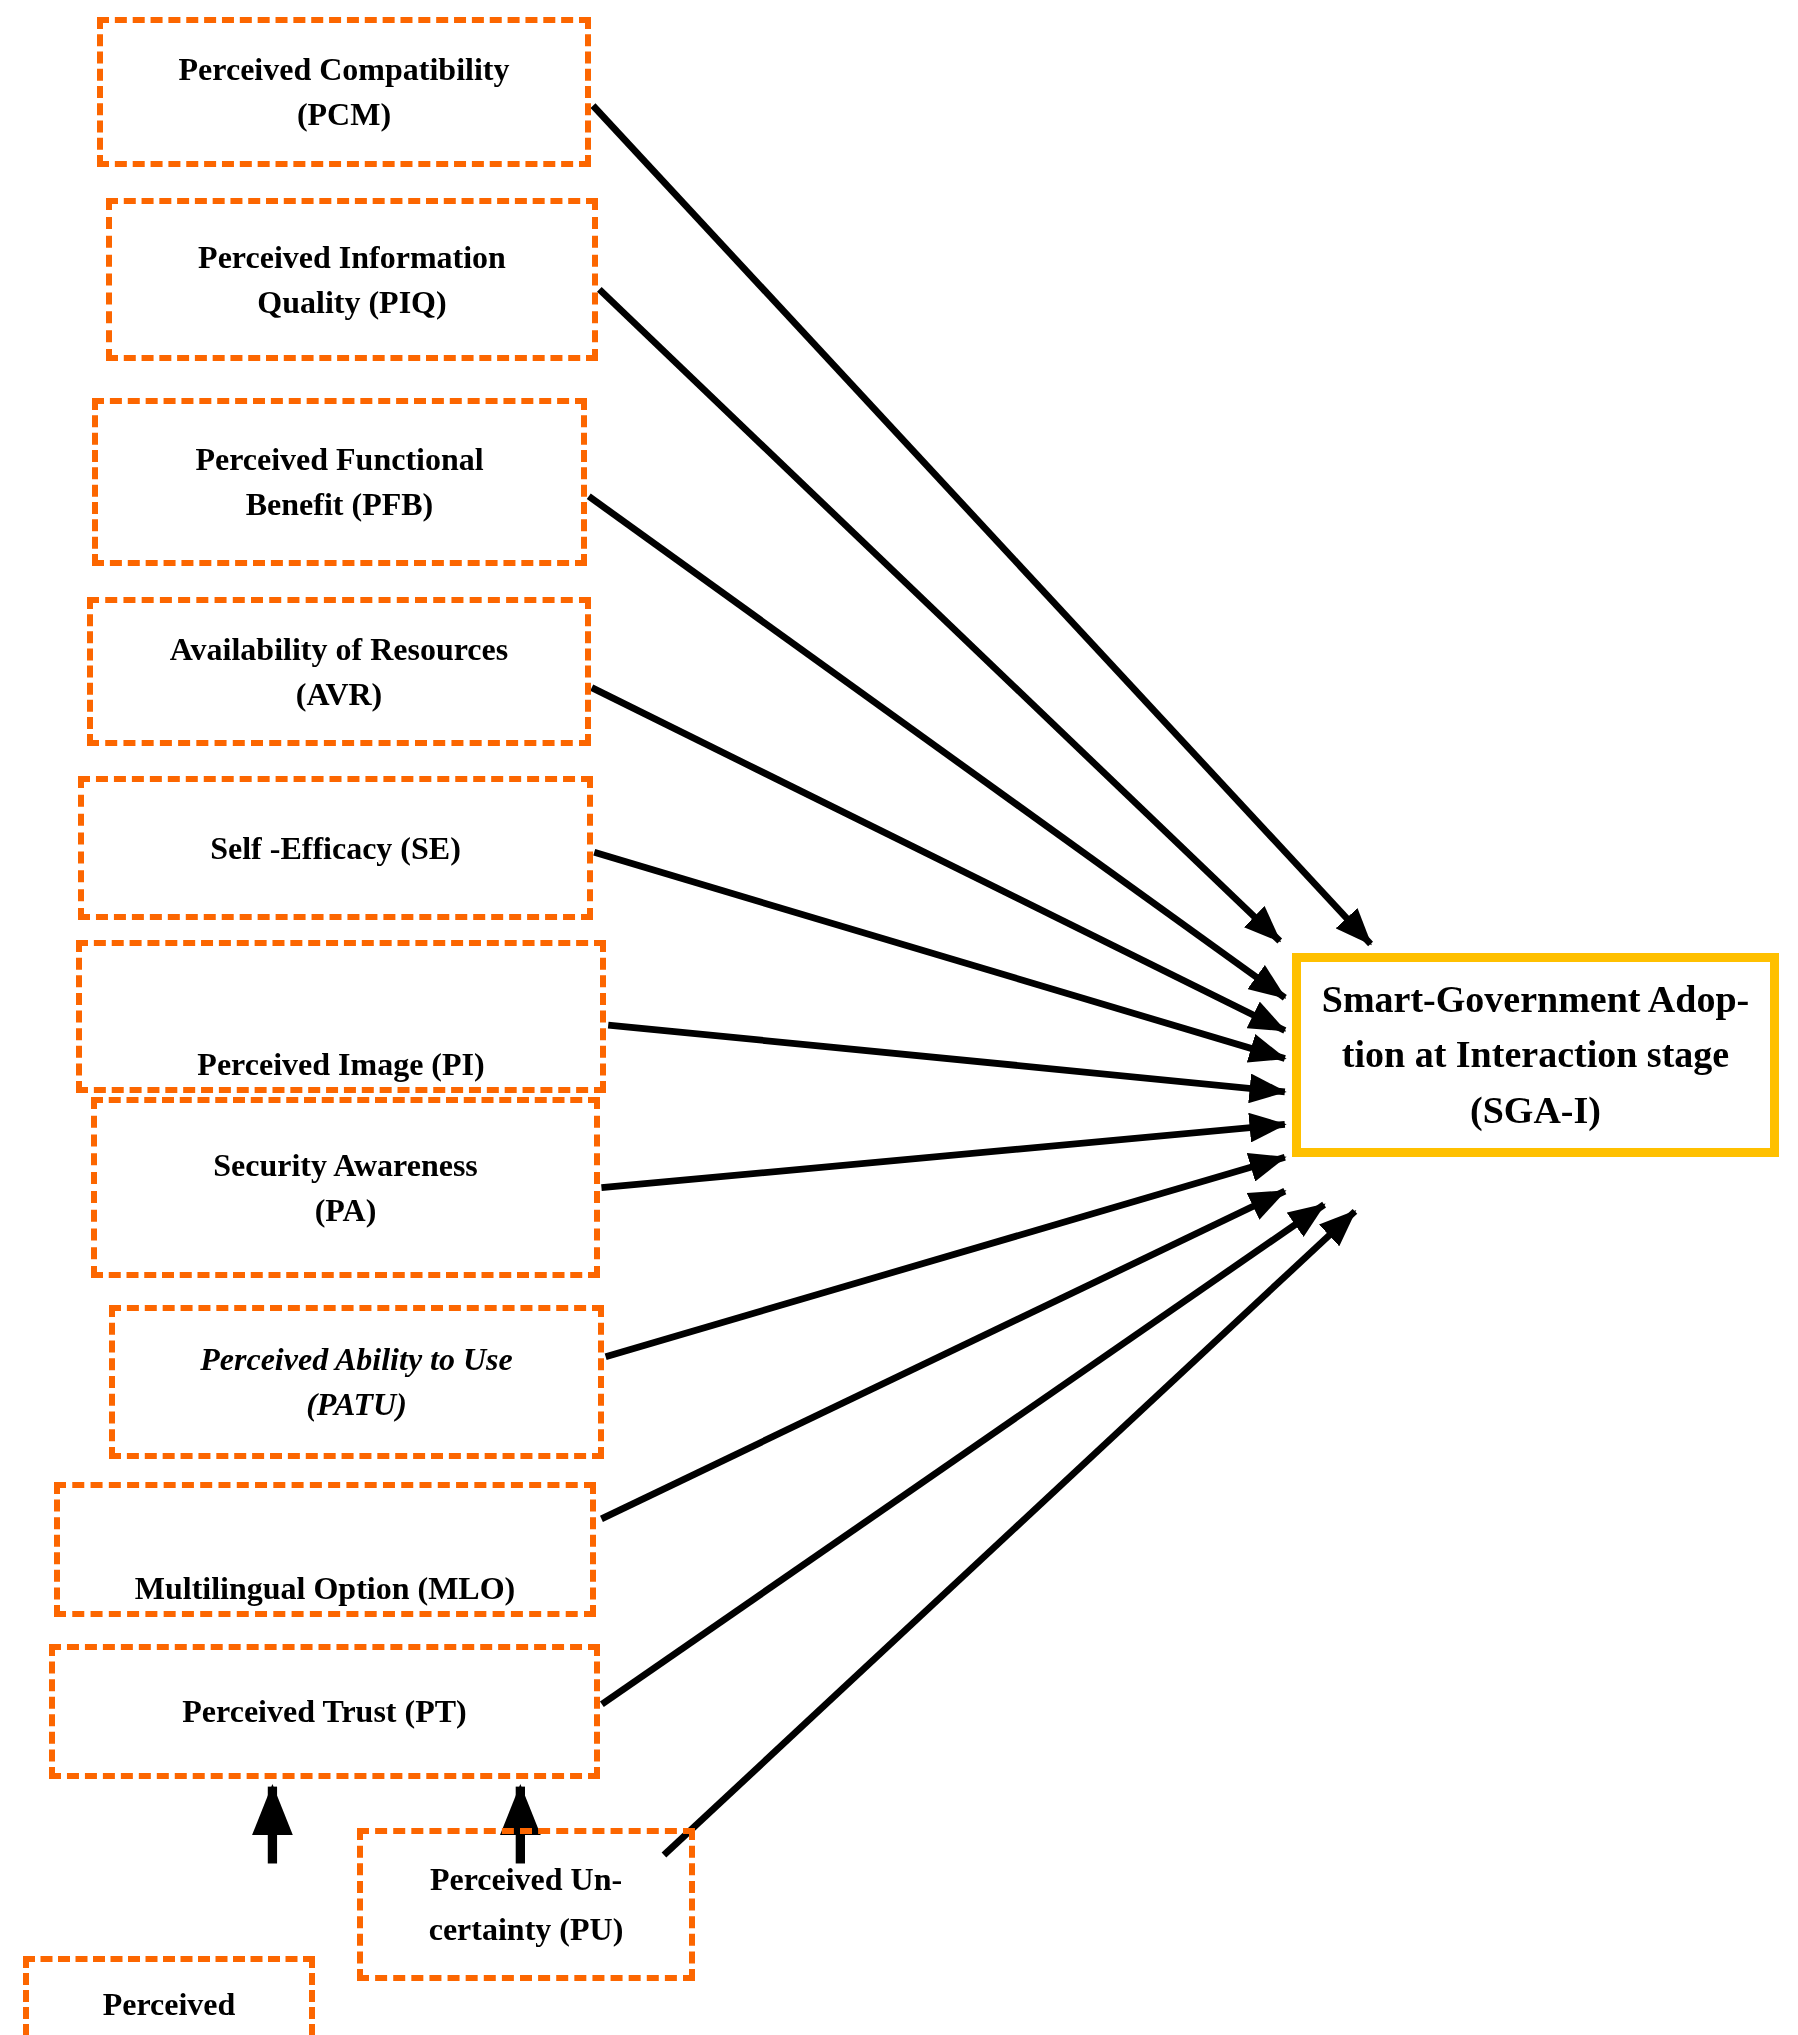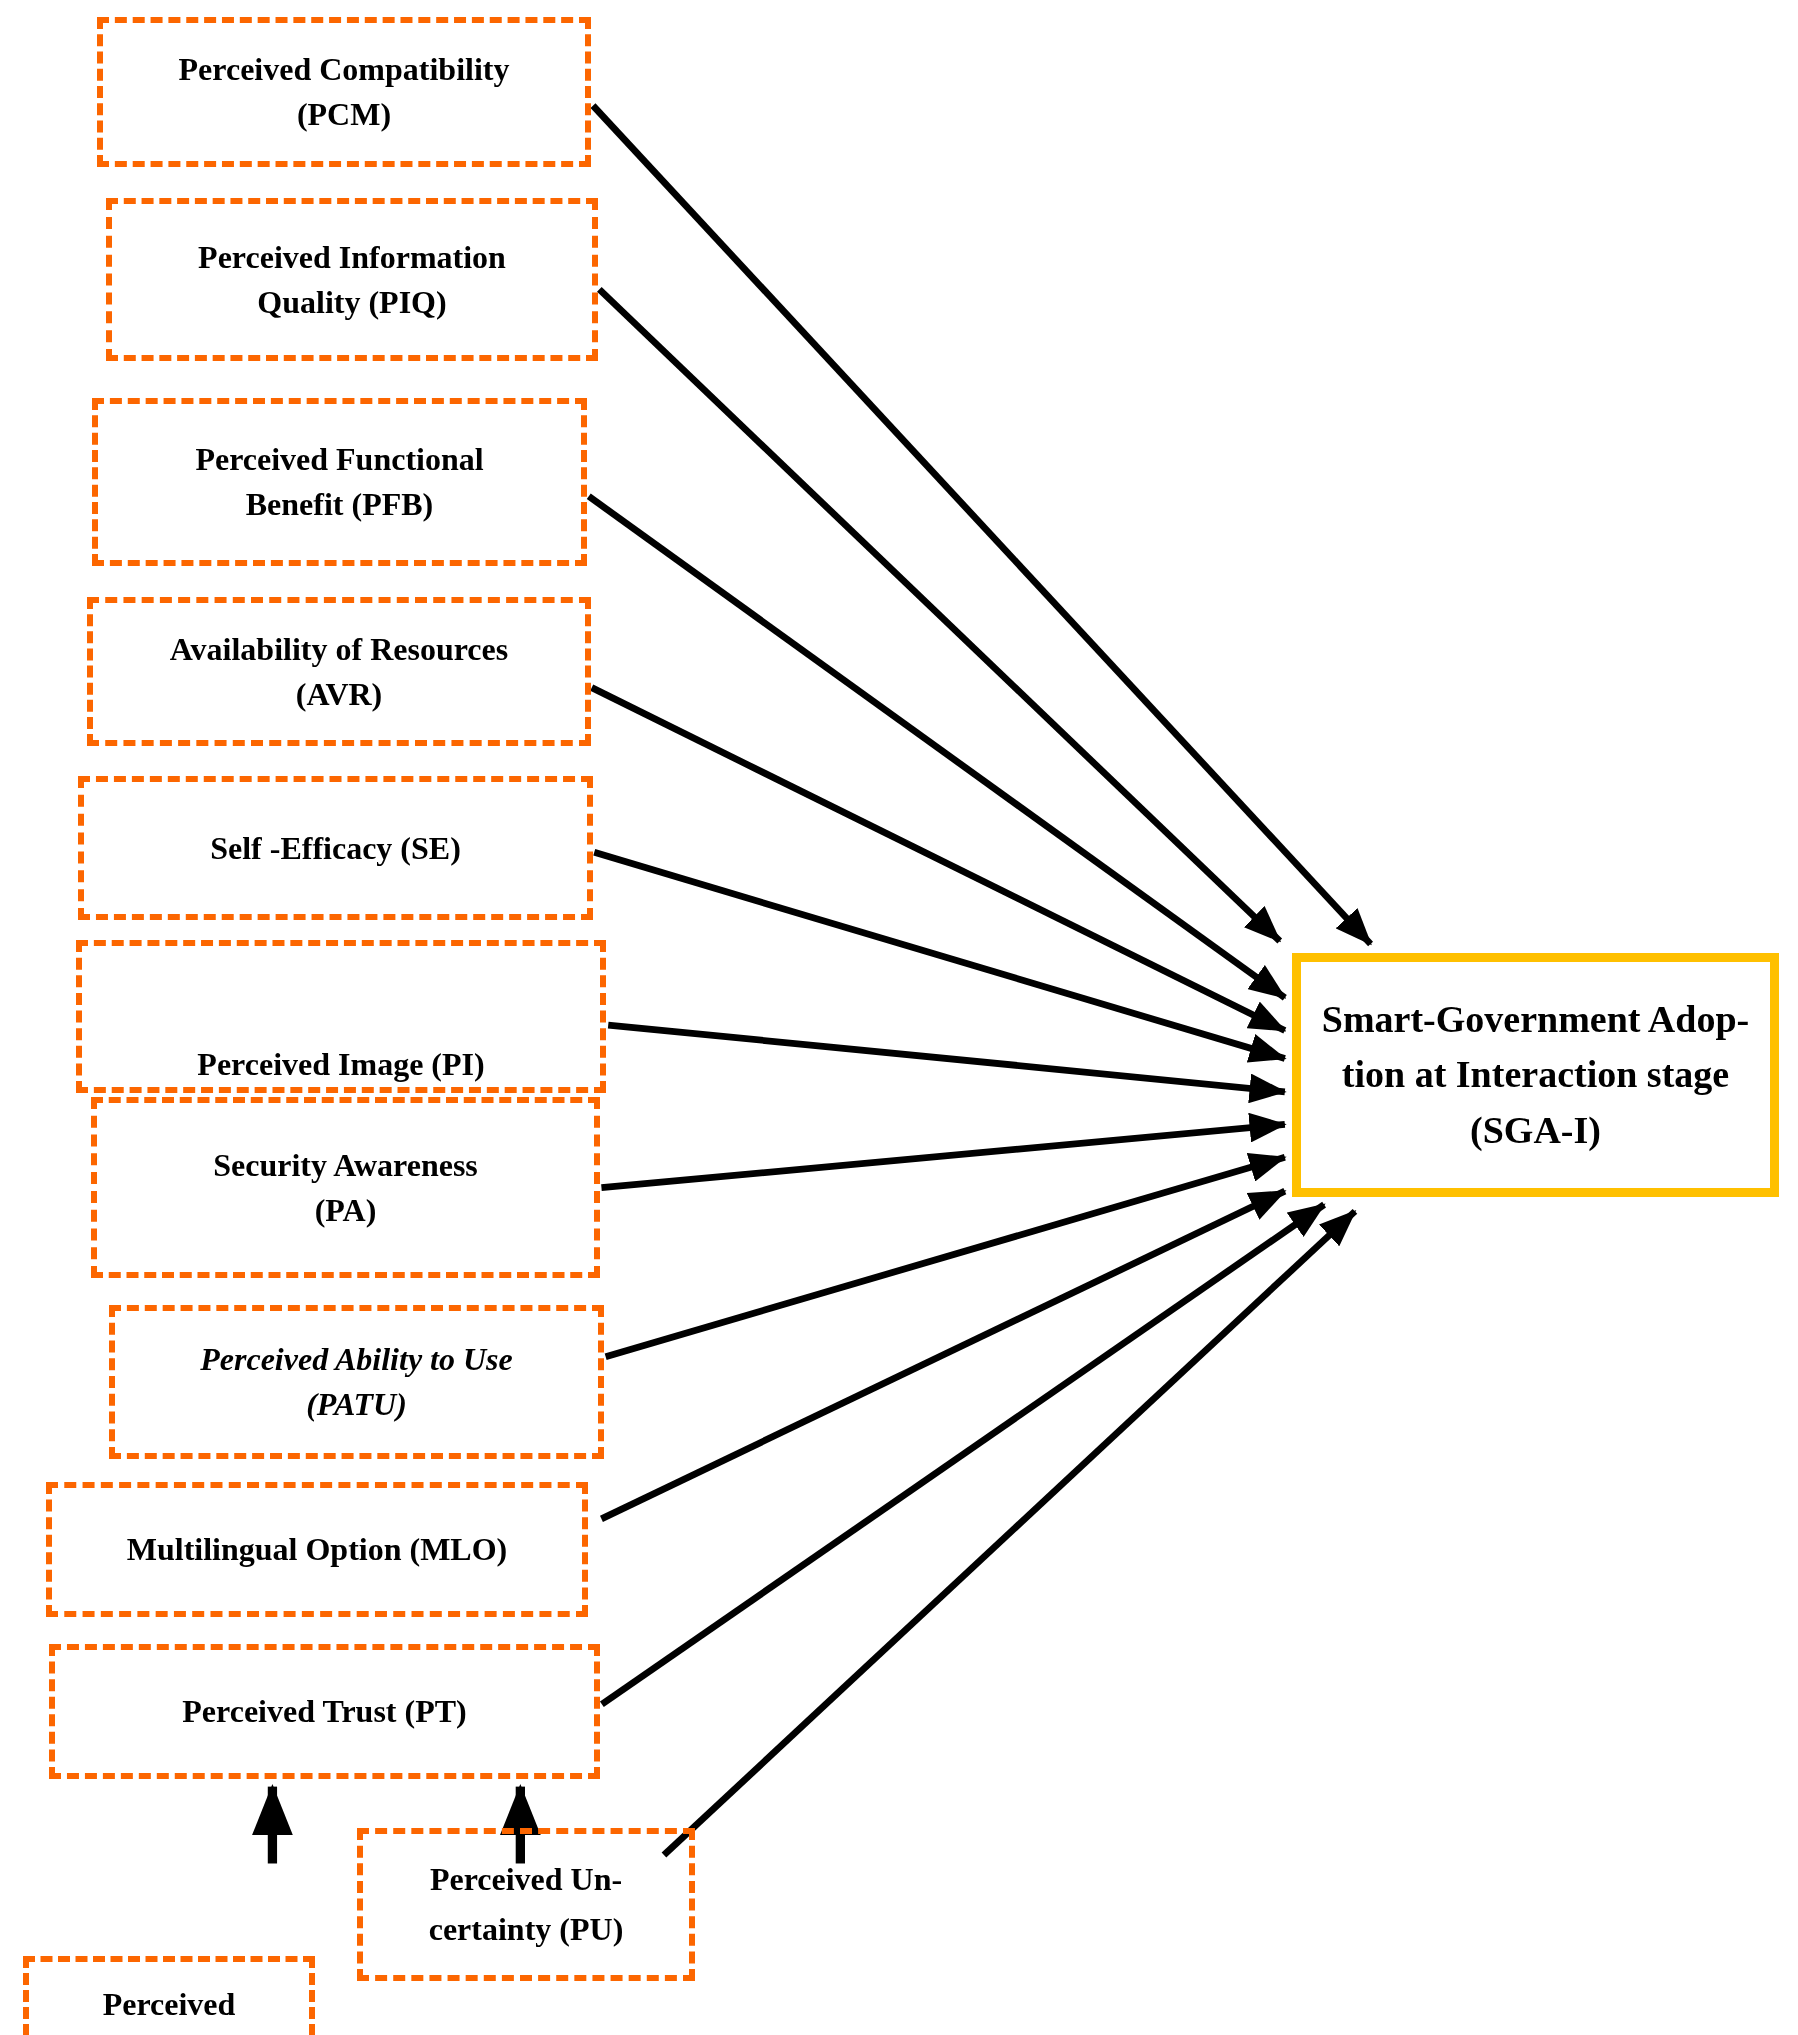--- a/index.html
+++ b/index.html
@@ -37,25 +37,25 @@
 
   
   .b-pcm  { left: 97px;  top: 17px;   width: 494px; height: 150px; }
   .b-piq  { left: 106px;  top: 198px;  width: 492px; height: 163px; }
   .b-pfb  { left: 92px;  top: 398px;  width: 495px; height: 168px; }
   .b-avr  { left: 87px;  top: 597px; width: 504px; height: 149px; }
   .b-se   { left: 78px;  top: 776px; width: 515px; height: 144px; }
   .b-pi   { left: 76px;  top: 940px; width: 530px; height: 153px; }
   .b-pa   { left: 91px;  top: 1097px; width: 509px; height: 181px; }
   .b-patu { left: 109px;  top: 1305px; width: 495px; height: 154px; font-style: italic; }
-  .b-mlo  { left: 46px;  top: 1482px; width: 542px; height: 135px; }
+  .b-mlo  { left: 54px;  top: 1482px; width: 542px; height: 135px; justify-content: flex-end; }
   .b-pt   { left: 49px;  top: 1644px; width: 551px; height: 135px; }
   .b-ps   { left: 23px;   top: 1956px; width: 292px;  height: 148px; align-items: center; }
   .b-pu   { left: 357px;  top: 1828px; width: 338px;  height: 153px; }
-  .b-sga  { left: 1292px; top: 953px; width: 487px; height: 244px; padding: 0 14px; }
+  .b-sga  { left: 1292px; top: 953px; width: 487px; height: 204px; padding: 0 14px; }
 
   .arrow { stroke: #000000; }
   .diag  { stroke-width: 16px; }
   .vert  { stroke-width: 22px; }
 </style>
 </head>
 <body>
 
 <div class="canvas">
 

